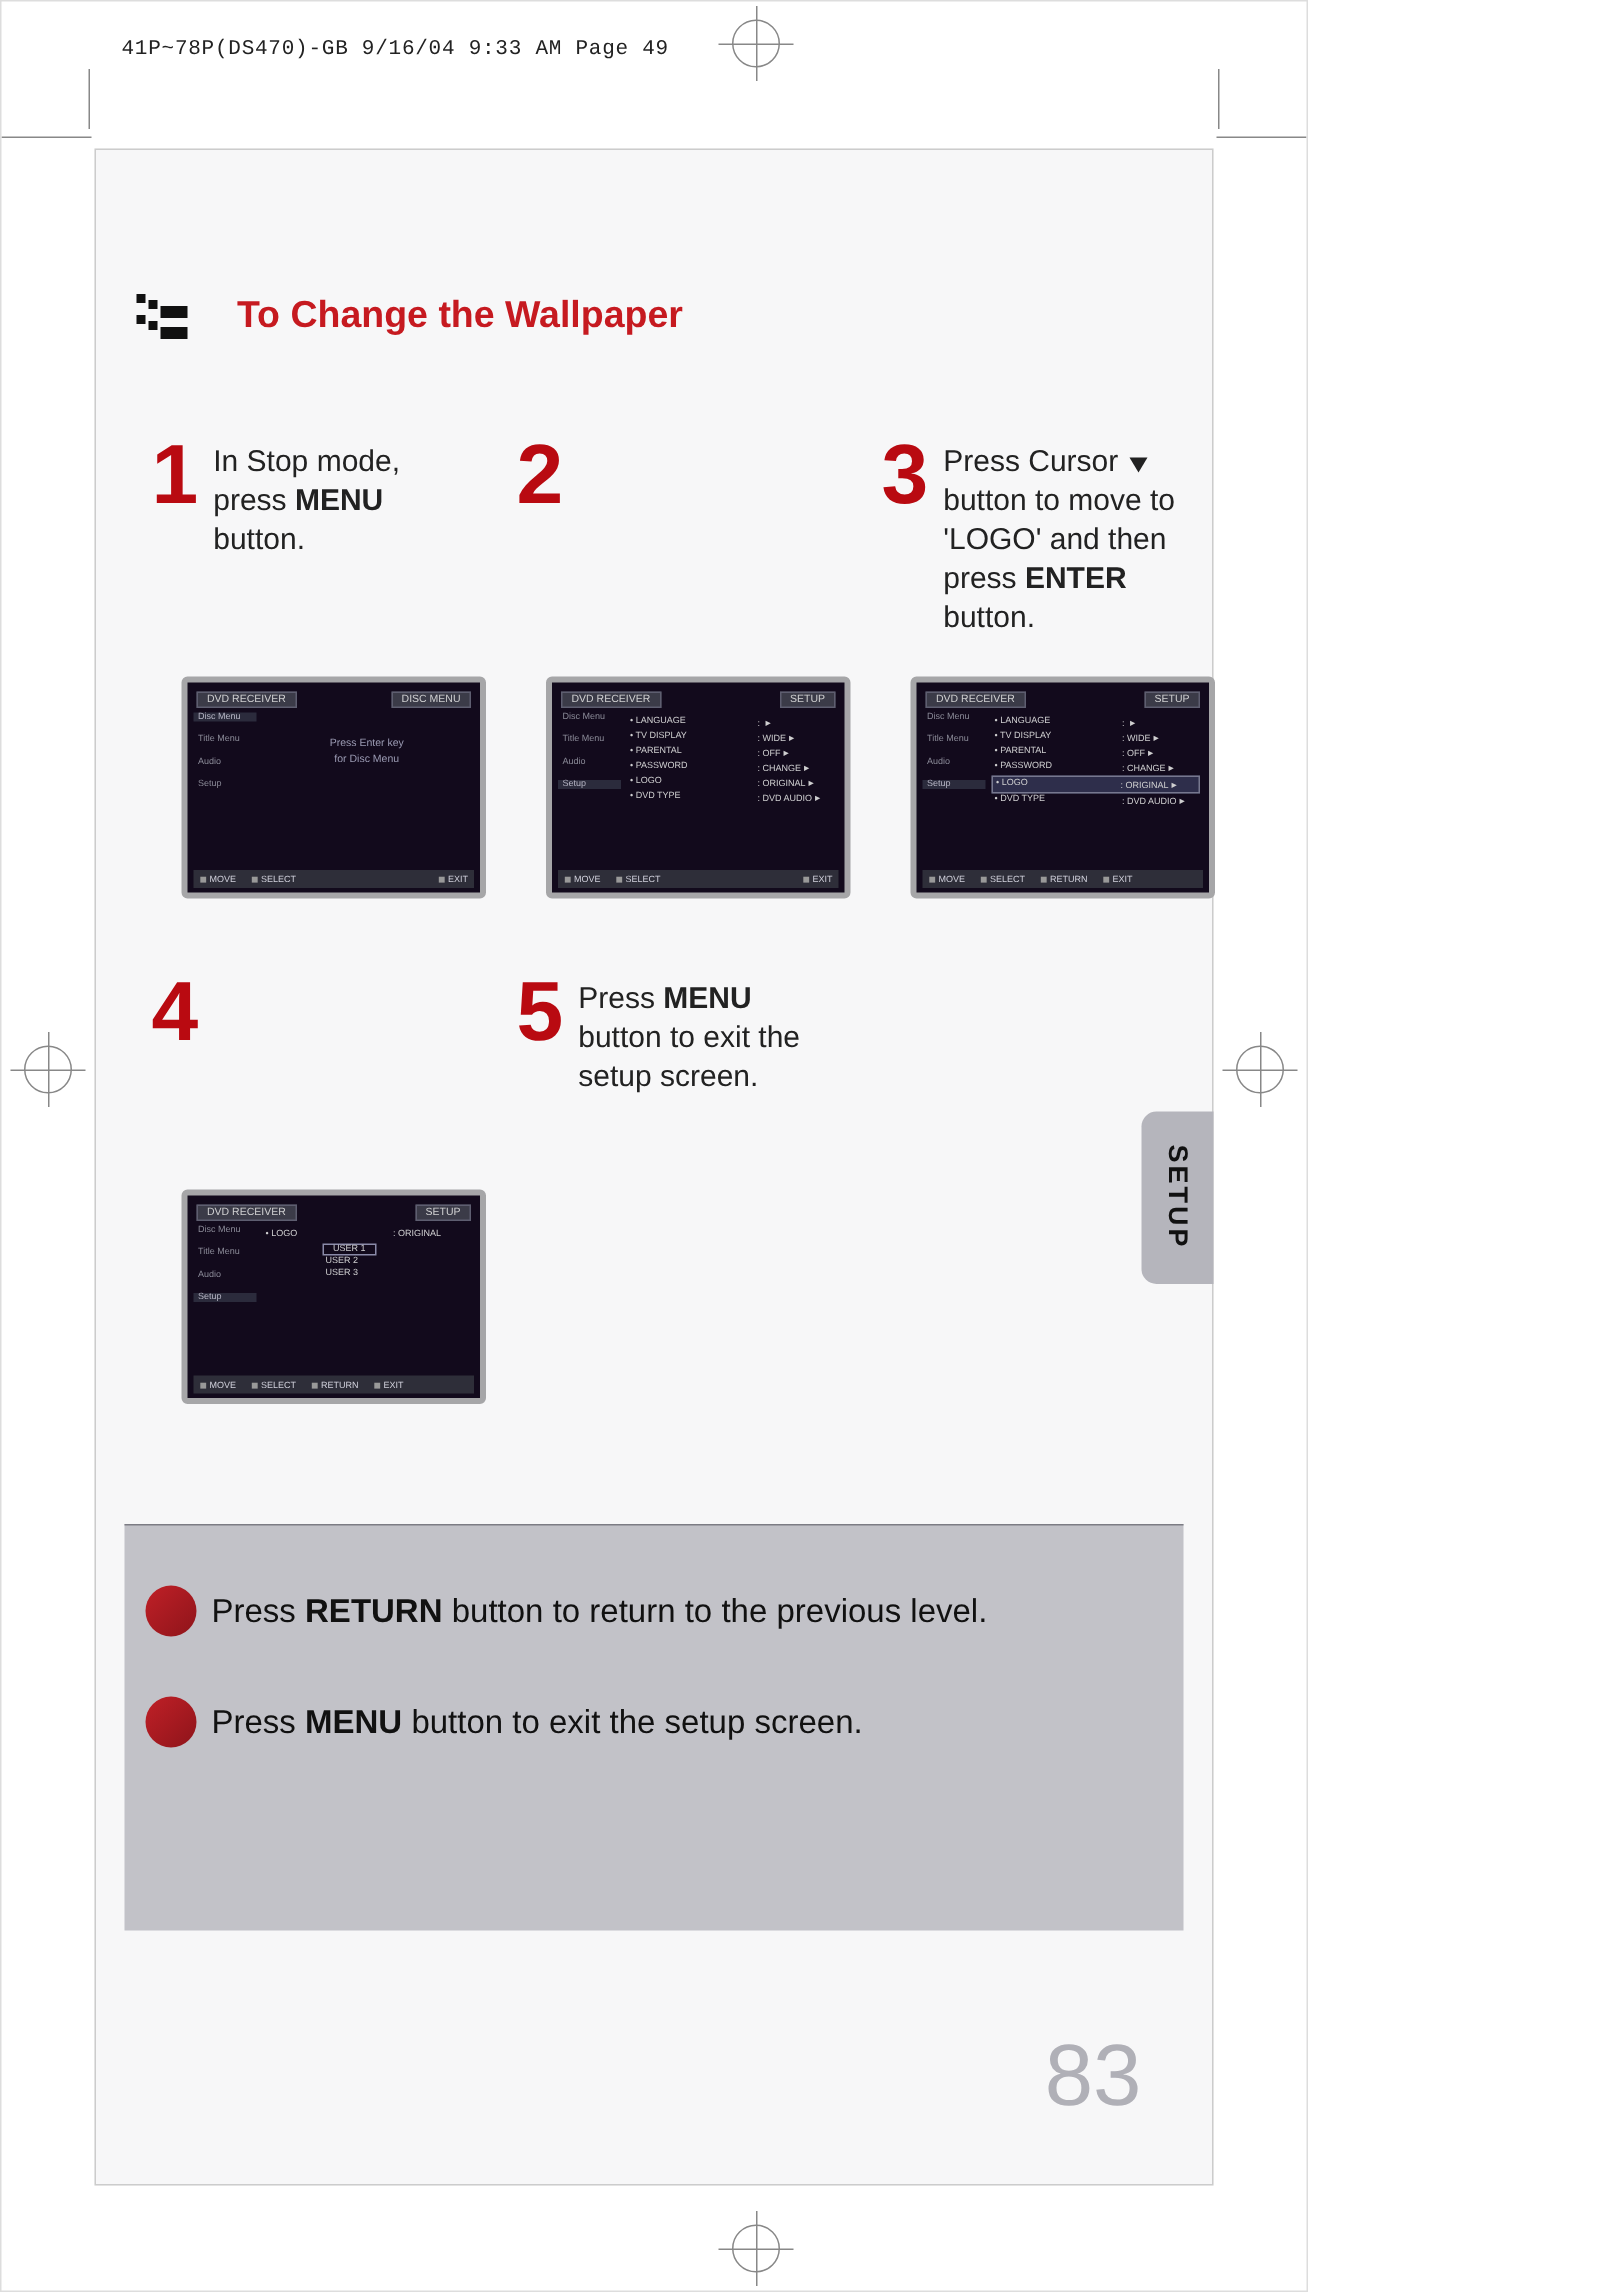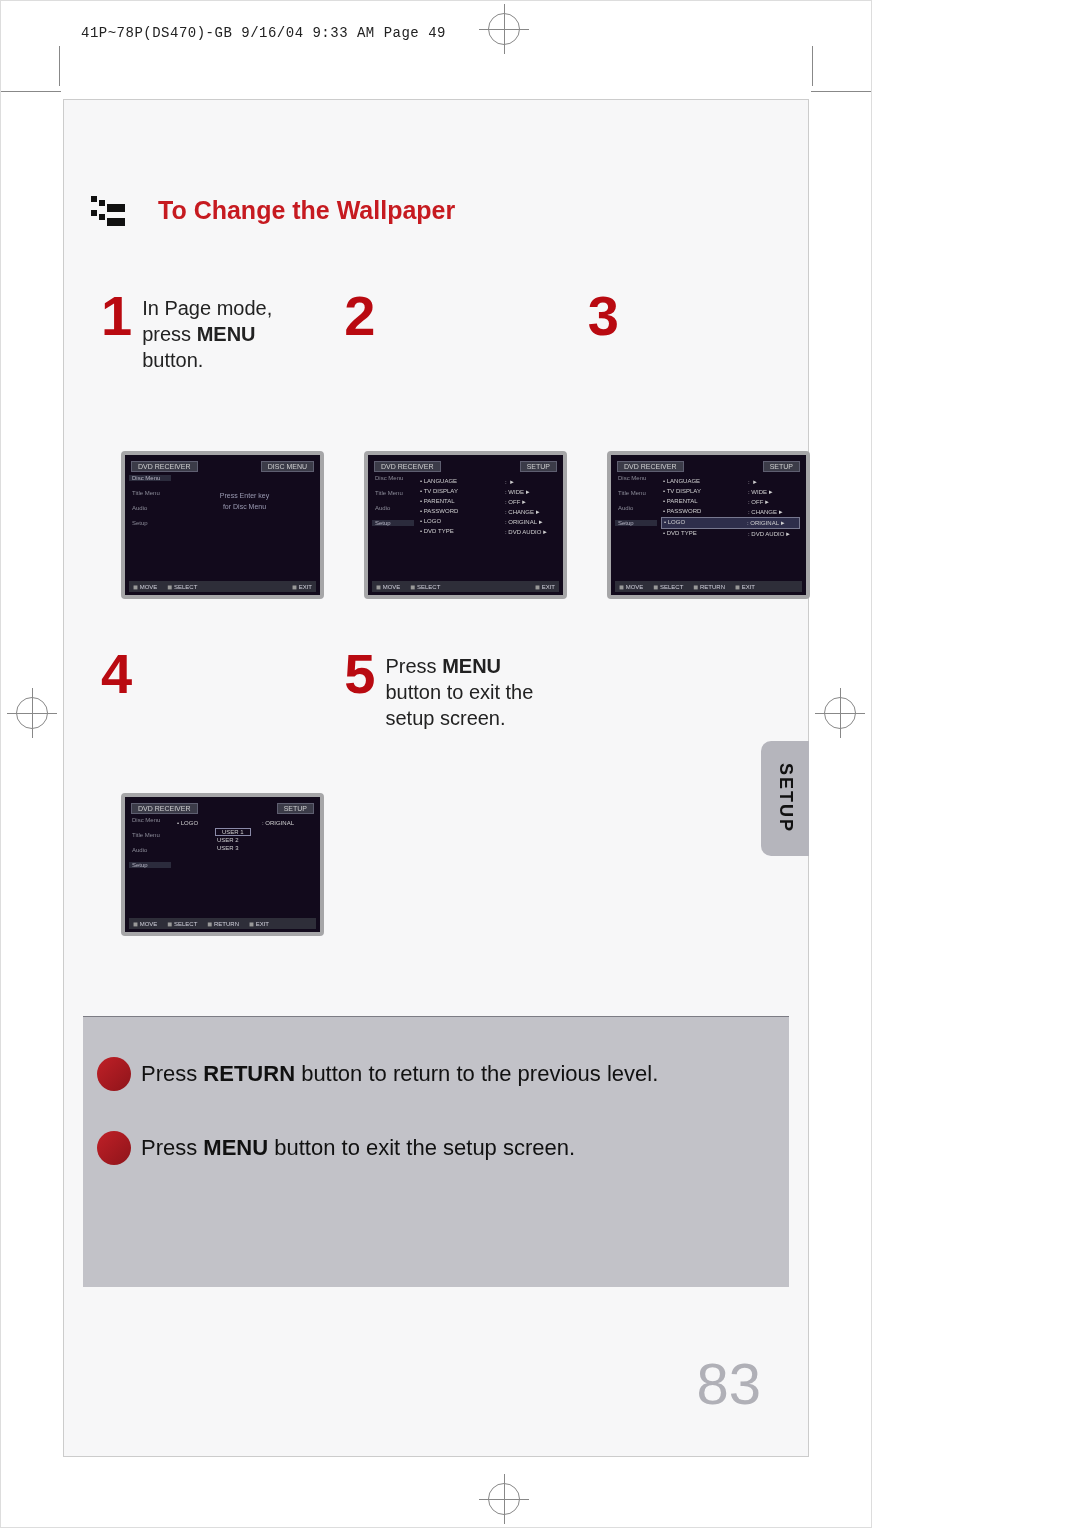--- a/index.html
+++ b/index.html
@@ -406,30 +406,33 @@
         <span class="p6"></span>
     </div>
     <span class="section-title-text">To Change the Wallpaper</span>
   </div>
 
   <div class="steps">
 
     <div class="step">
       <div class="step-num">1</div>
       <div class="step-text">
-        <span>In Page mode, press </span><b>MENU</b><span> button.</span>
+        <span>In Stop mode, press </span><b>MENU</b><span> button.</span>
       </div>
     </div>
 
     <div class="step">
       <div class="step-num">2</div>
     </div>
 
     <div class="step">
       <div class="step-num">3</div>
+      <div class="step-text">
+        <span>Press Cursor </span><span class="tri-down"></span><span> button to move to 'LOGO' and then press </span><b>ENTER</b><span> button.</span>
+      </div>
     </div>
   </div>
 
   <div class="shots-row-1">
 
     <div class="osd">
       <div class="topbar">
         <div class="badge">DVD RECEIVER</div>
         <div class="badge">DISC MENU</div>
       </div>

